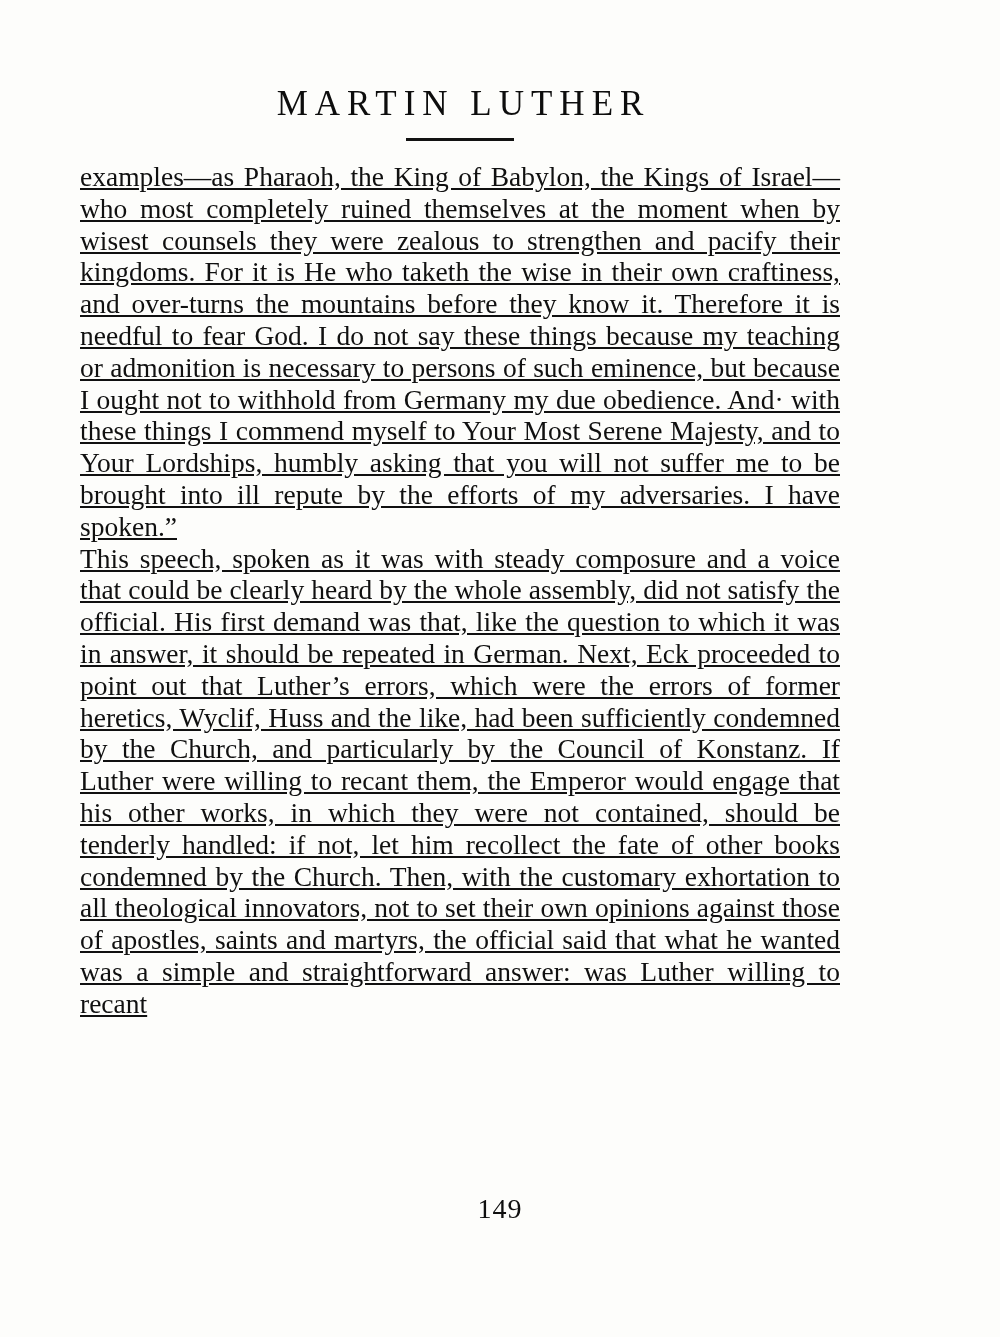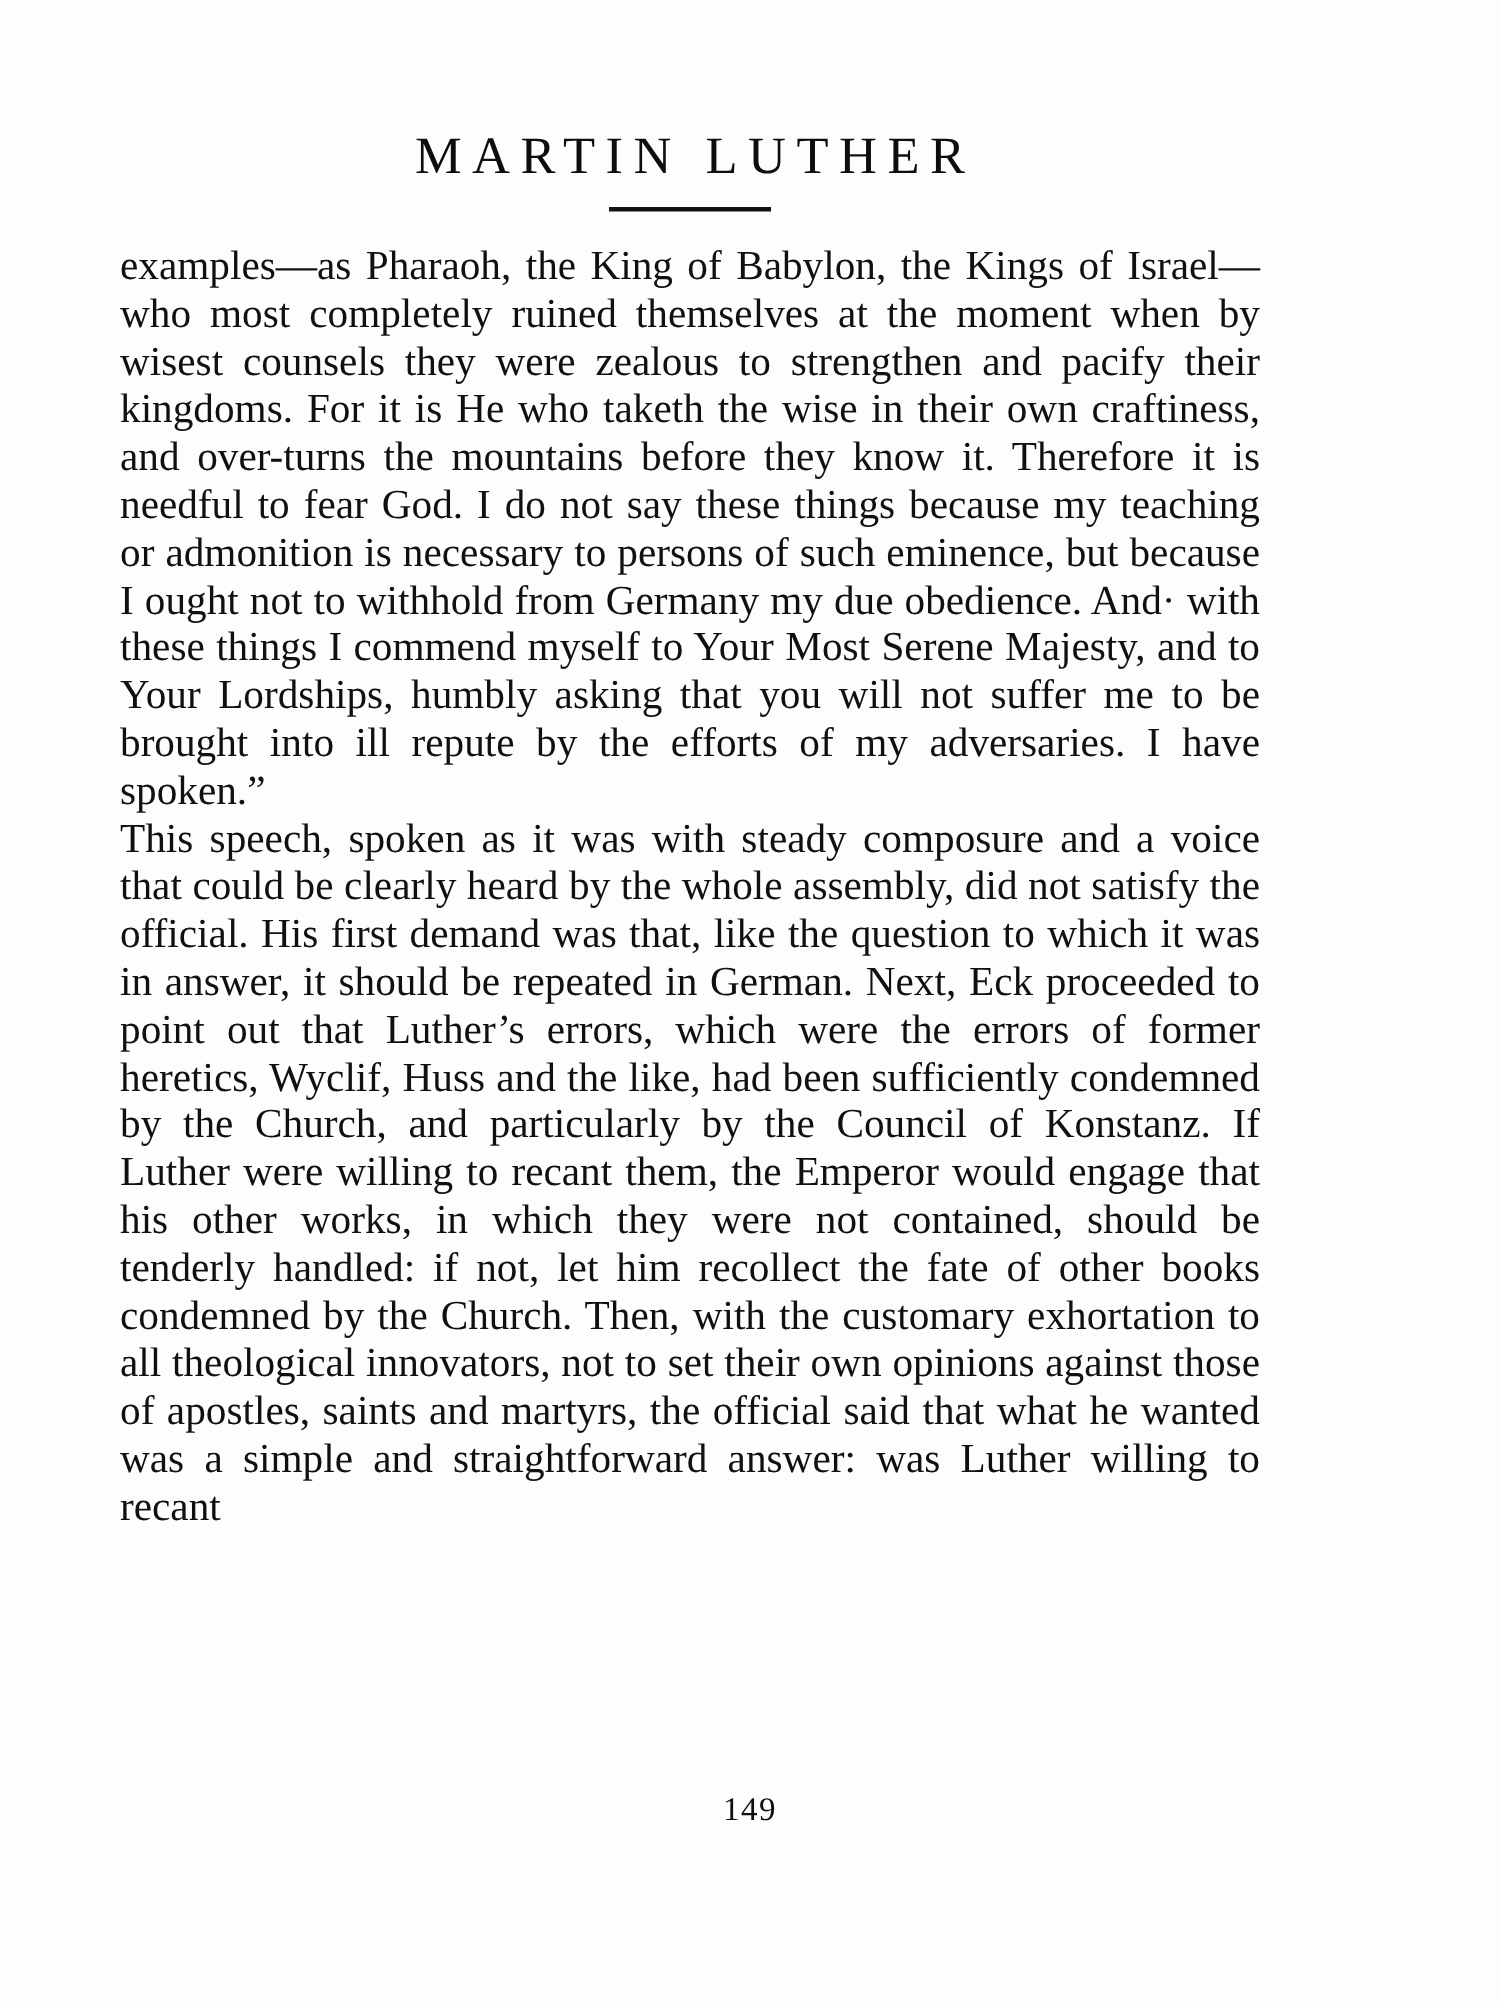--- a/index.html
+++ b/index.html
@@ -42,32 +42,33 @@
     font-size: 27.5px;
     line-height: 31.8px;
     color: #101010;
     text-align: justify;
     text-justify: inter-word;
     -webkit-hyphens: none;
     hyphens: none;
   }
   .body-text p {
     margin: 0;
+    text-decoration: underline;
   }
   .para-2 {
     margin-top: 0;
   }
   .folio {
     position: absolute;
     left: 0;
     right: 0;
     top: 1193px;
     text-align: center;
     font-family: "Liberation Serif", serif;
-    font-size: 22px;
+    font-size: 28px;
     color: #0f0f0f;
     letter-spacing: 1px;
   }
 </style>
 </head>
 <body>
 
 <div class="page">
   <div class="page-inner">
 

